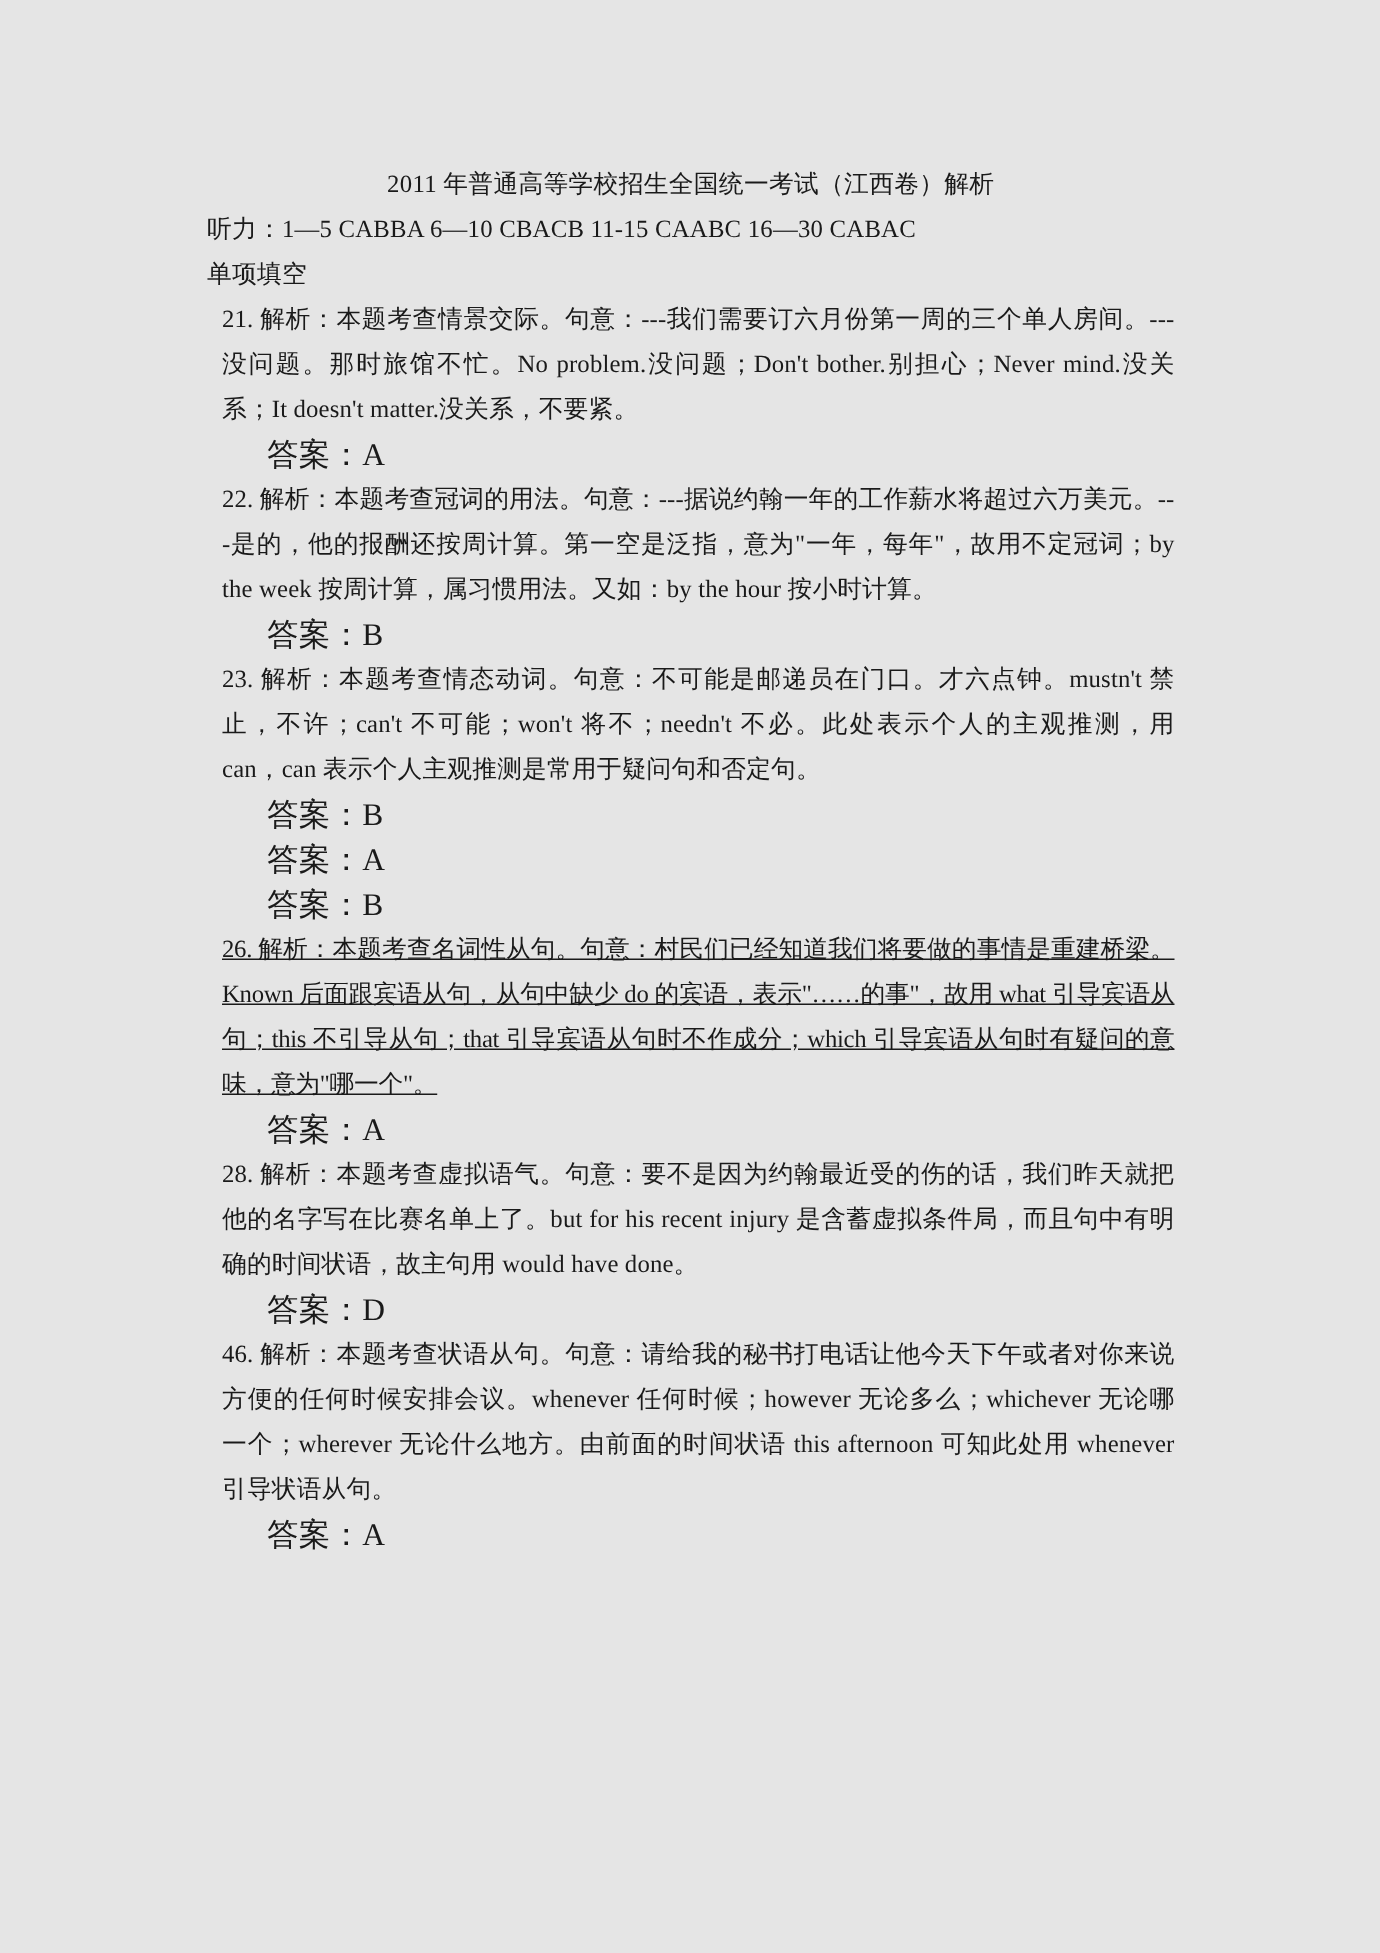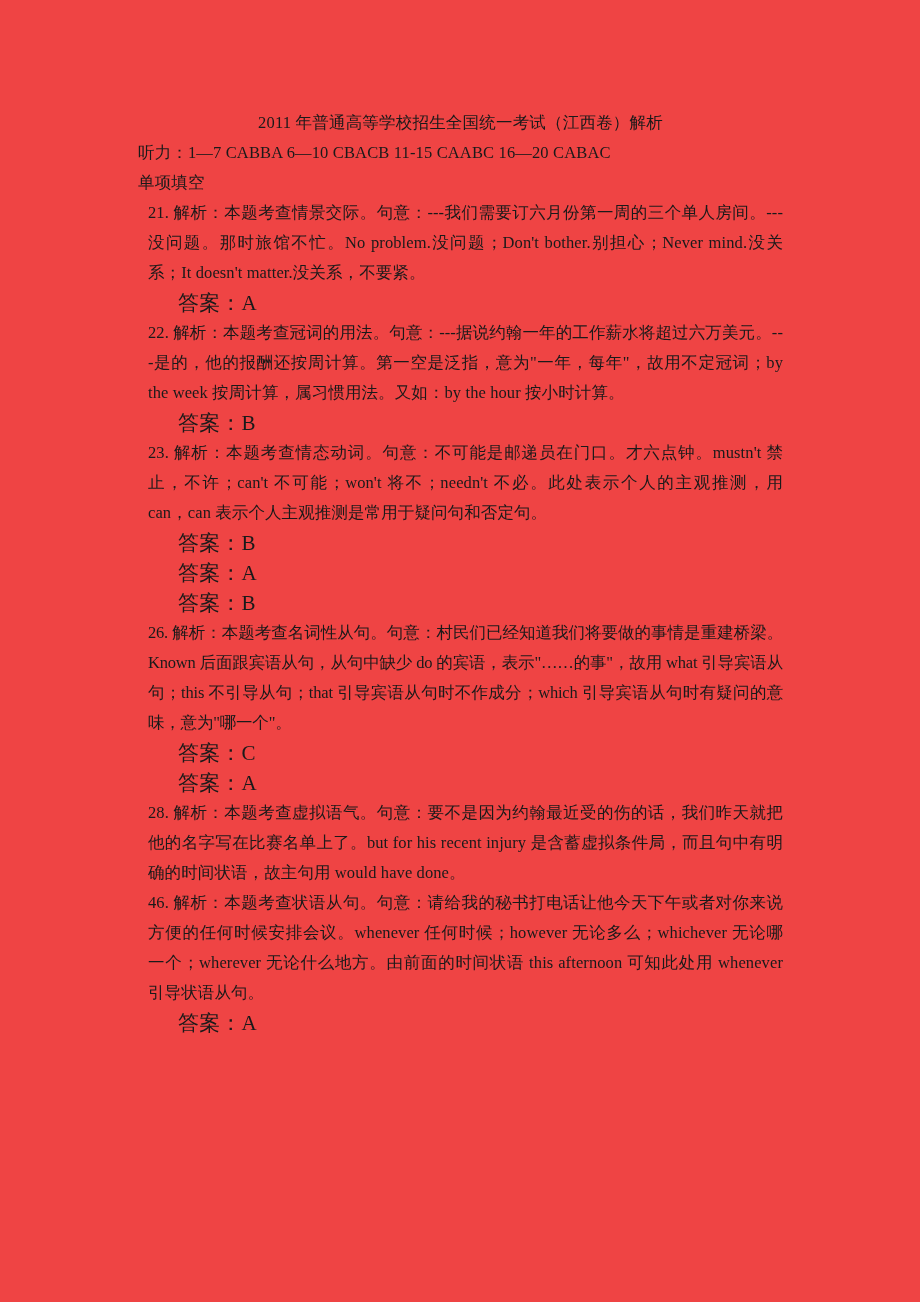--- a/index.html
+++ b/index.html
@@ -9,21 +9,21 @@
     background: #ffffff;
   }
   body {
     font-family: "Liberation Serif", "DejaVu Serif", serif;
     color: #1a1a1a;
   }
   .page {
     position: relative;
     width: 920px;
     height: 1302px;
-    background: #ef4444;
+    background: #e5e5e5;
     overflow: hidden;
     box-sizing: border-box;
   }
   .content {
     position: absolute;
     left: 138px;
     top: 108px;
     width: 645px;
   }
   .doc-title {
@@ -52,51 +52,52 @@
   }
   .answer {
     font-size: 21px;
     line-height: 30px;
     letter-spacing: 0.15px;
     white-space: nowrap;
     margin-left: 40px;
   }
   .tight {
     letter-spacing: -0.2px;
+    text-decoration: underline;
   }
 </style>
 </head>
 <body>
 
 <div class="page">
   <div class="content">
 
     <div class="doc-title">2011 年普通高等学校招生全国统一考试（江西卷）解析</div>
 
-    <div class="line">听力：1—7 CABBA 6—10 CBACB 11-15 CAABC 16—20 CABAC</div>
+    <div class="line">听力：1—5 CABBA 6—10 CBACB 11-15 CAABC 16—30 CABAC</div>
 
     <div class="line">单项填空</div>
 
     <div class="para">21. 解析：本题考查情景交际。句意：---我们需要订六月份第一周的三个单人房间。---没问题。那时旅馆不忙。No problem.没问题；Don't bother.别担心；Never mind.没关系；It doesn't matter.没关系，不要紧。</div>
     <div class="answer">答案：A</div>
 
     <div class="para">22. 解析：本题考查冠词的用法。句意：---据说约翰一年的工作薪水将超过六万美元。---是的，他的报酬还按周计算。第一空是泛指，意为"一年，每年"，故用不定冠词；by the week 按周计算，属习惯用法。又如：by the hour 按小时计算。</div>
     <div class="answer">答案：B</div>
 
     <div class="para">23. 解析：本题考查情态动词。句意：不可能是邮递员在门口。才六点钟。mustn't 禁止，不许；can't 不可能；won't 将不；needn't 不必。此处表示个人的主观推测，用 can，can 表示个人主观推测是常用于疑问句和否定句。</div>
     <div class="answer">答案：B</div>
 
     <div class="answer">答案：A</div>
 
     <div class="answer">答案：B</div>
 
     <div class="para tight">26. 解析：本题考查名词性从句。句意：村民们已经知道我们将要做的事情是重建桥梁。Known 后面跟宾语从句，从句中缺少 do 的宾语，表示"……的事"，故用 what 引导宾语从句；this 不引导从句；that 引导宾语从句时不作成分；which 引导宾语从句时有疑问的意味，意为"哪一个"。</div>
-    <div class="answer">答案：C</div>
 
     <div class="answer">答案：A</div>
 
     <div class="para">28. 解析：本题考查虚拟语气。句意：要不是因为约翰最近受的伤的话，我们昨天就把他的名字写在比赛名单上了。but for his recent injury 是含蓄虚拟条件局，而且句中有明确的时间状语，故主句用 would have done。</div>
+    <div class="answer">答案：D</div>
 
     <div class="para">46. 解析：本题考查状语从句。句意：请给我的秘书打电话让他今天下午或者对你来说方便的任何时候安排会议。whenever 任何时候；however 无论多么；whichever 无论哪一个；wherever 无论什么地方。由前面的时间状语 this afternoon 可知此处用 whenever 引导状语从句。</div>
     <div class="answer">答案：A</div>
 
   </div>
 </div>
 
 </body></html>

